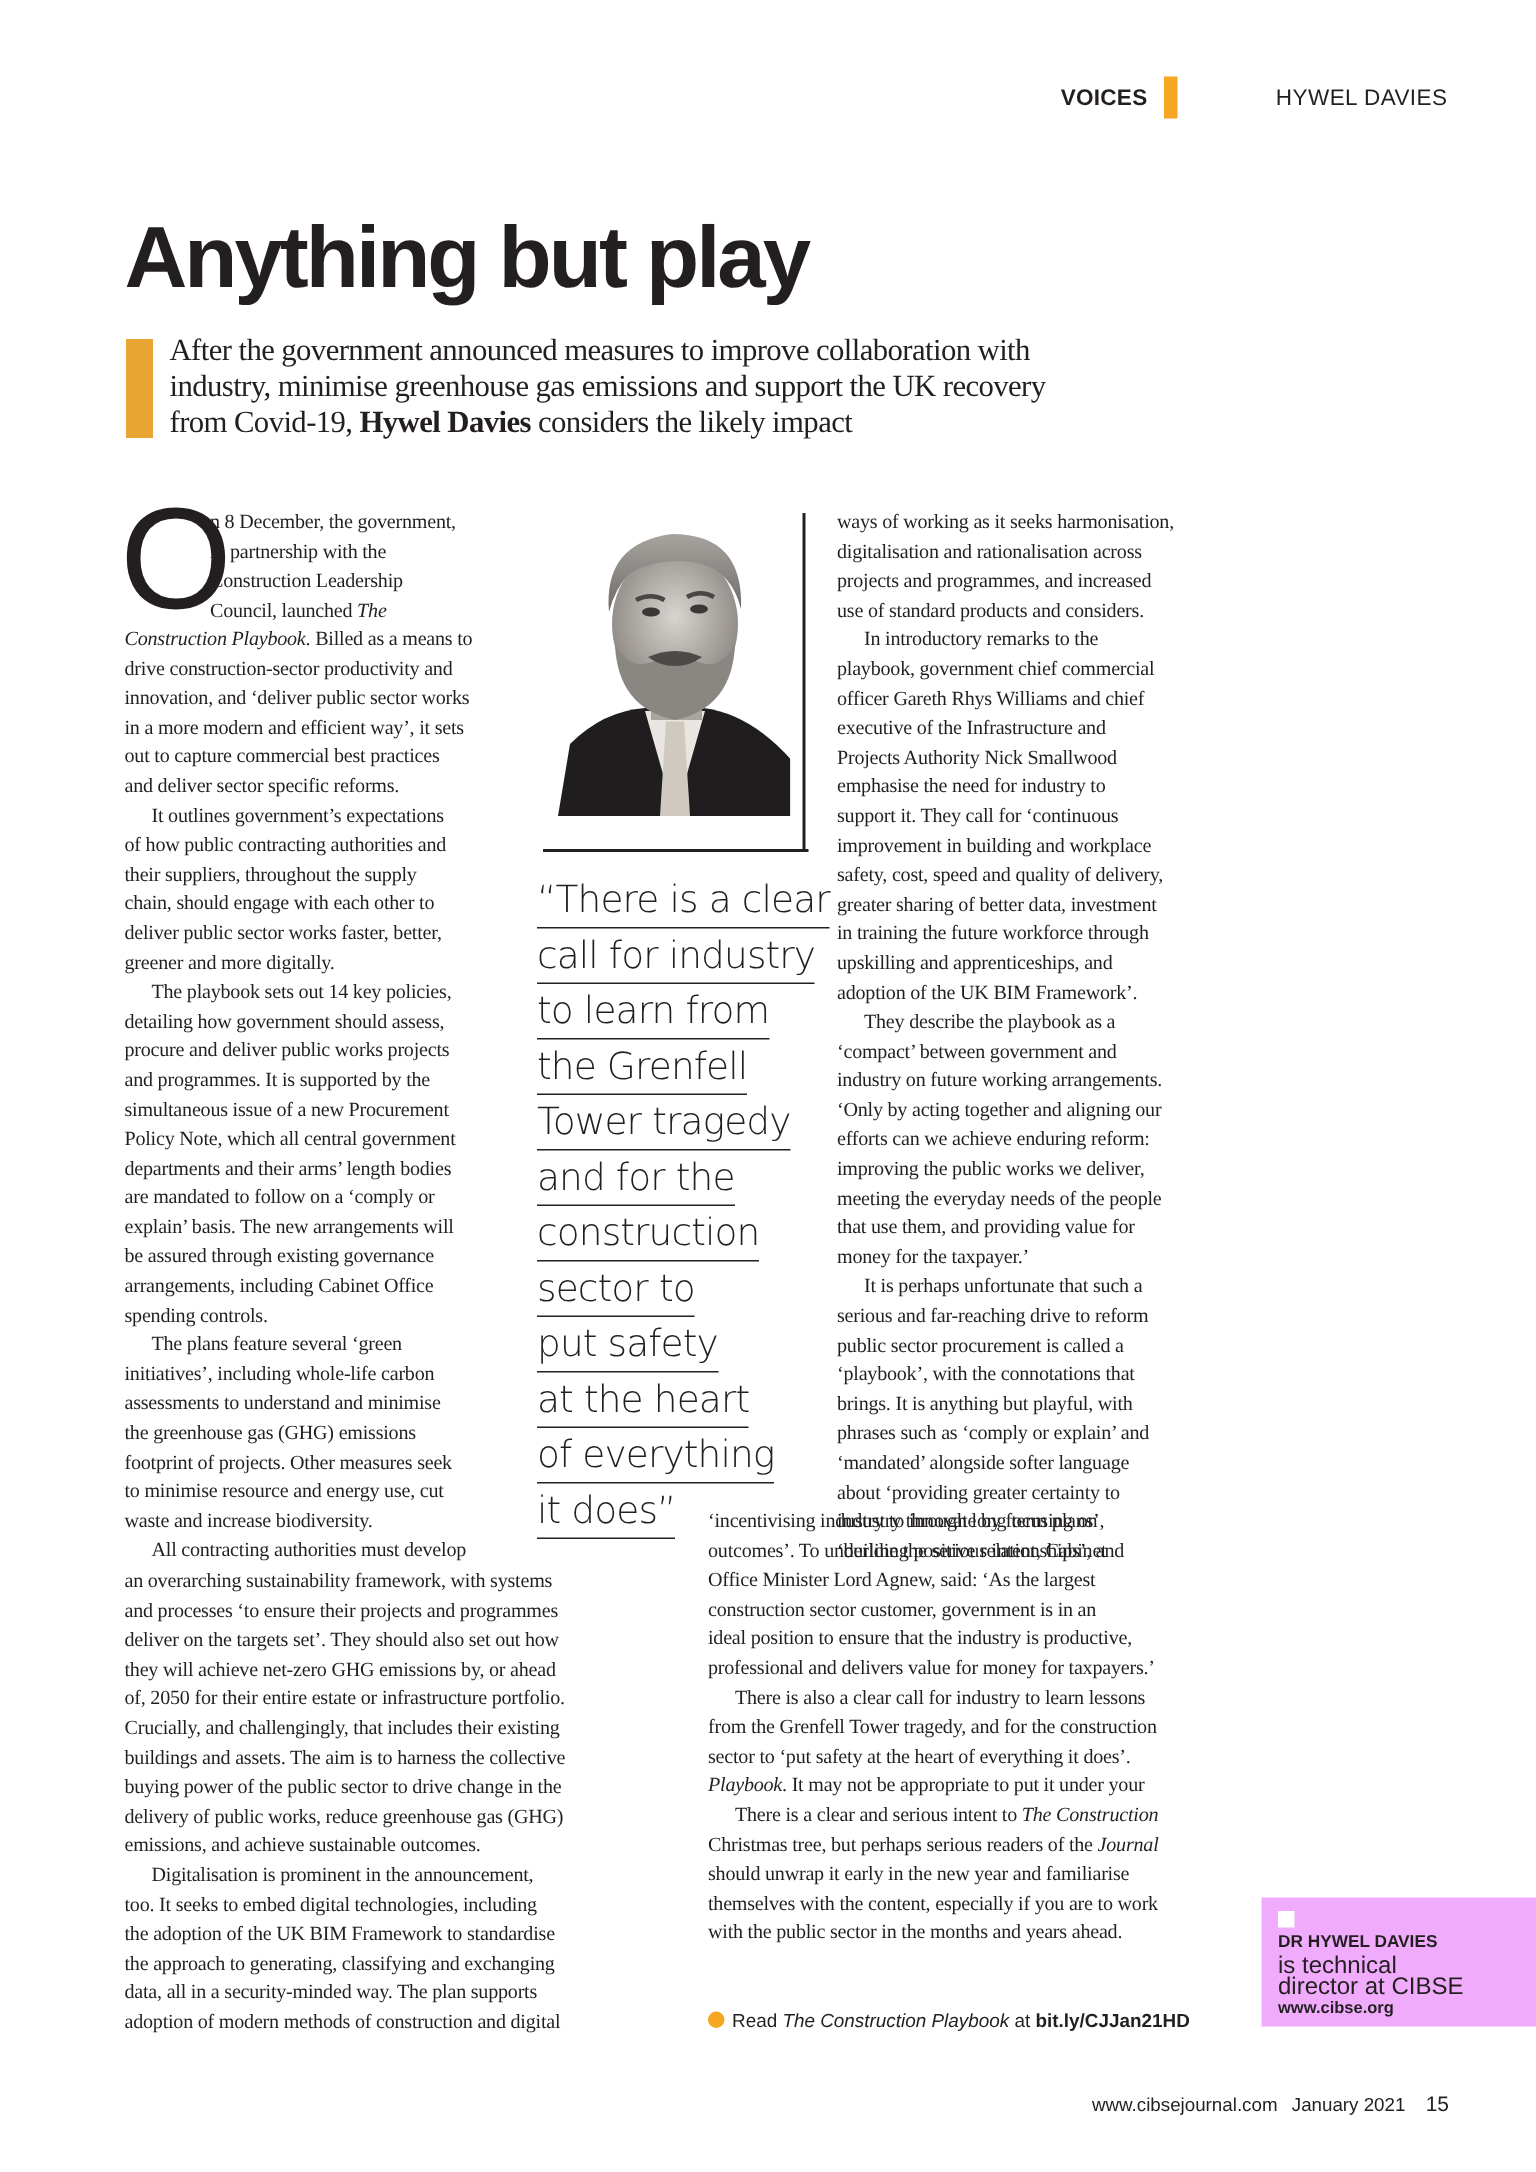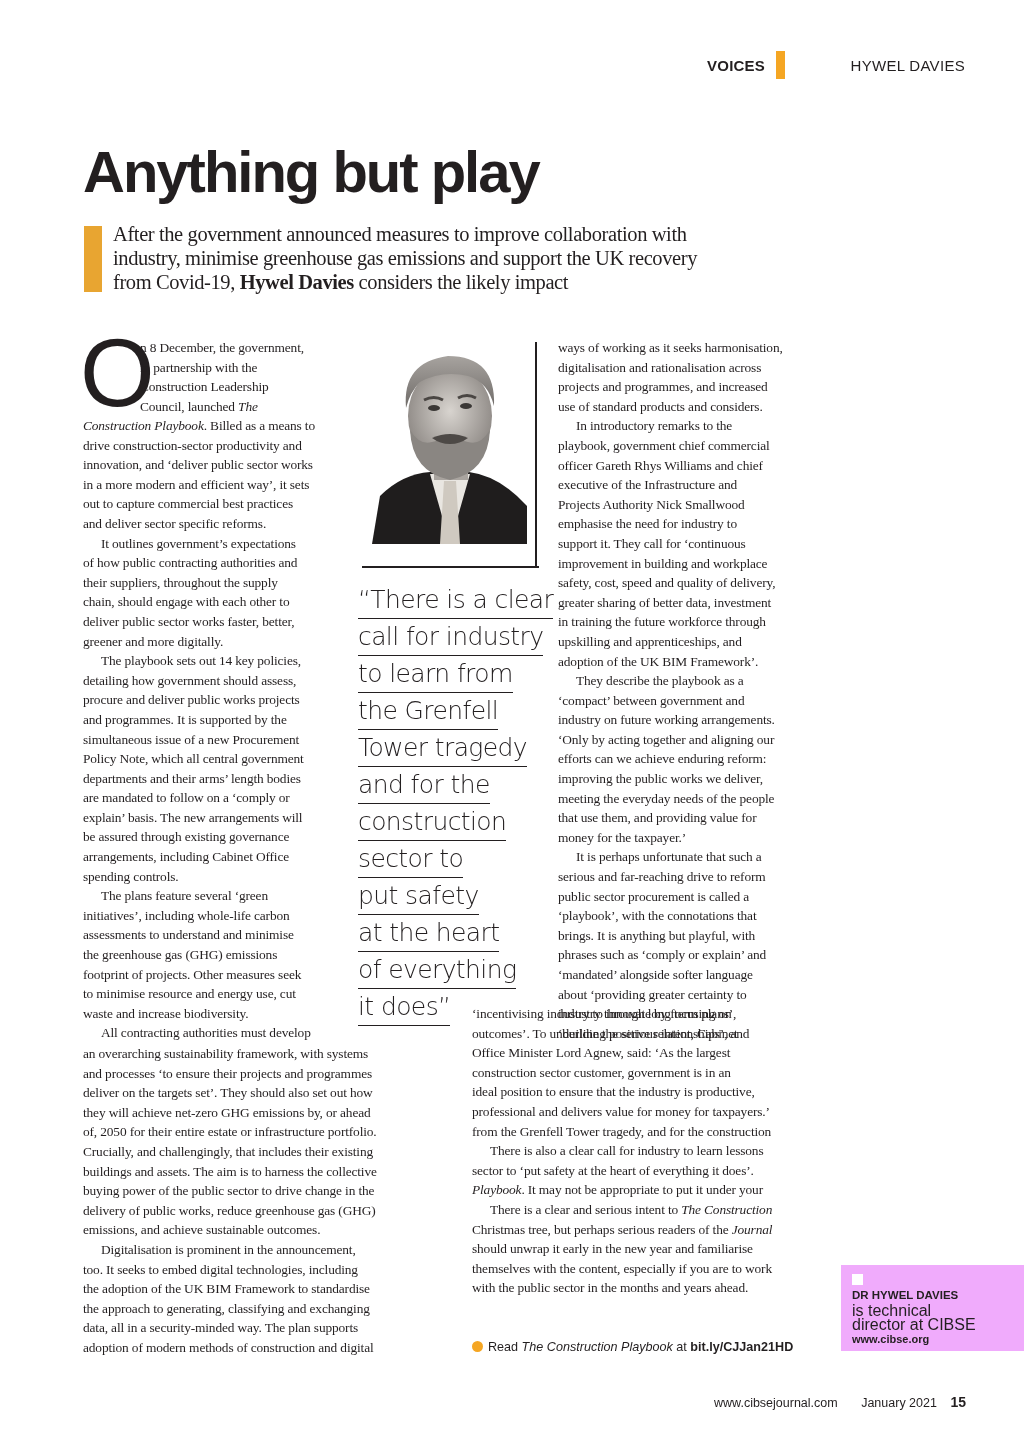--- a/index.html
+++ b/index.html
@@ -38,22 +38,22 @@
   .readmore i { font-style:italic; }
   .readmore b { font-weight:700; }
 
   .bio-box { position:absolute; left:841px; top:1265px; width:183px; height:86px; background:#f0abfc; }
   .bio-box .sq { position:absolute; left:11px; top:9px; width:11px; height:11px; background:#ffffff; }
   .bio-box .name { position:absolute; left:11px; top:24px; font-size:11.5px; font-weight:900; color:#231f20; }
   .bio-box .desc { position:absolute; left:11px; top:39px; font-size:16px; line-height:14px; color:#231f20; width:160px; }
   .bio-box .url { position:absolute; left:11px; top:68px; font-size:11px; font-weight:700; color:#231f20; }
 
   .footer { position:absolute; top:1394px; right:58px; font-size:12.5px; white-space:nowrap; }
-  .footer .pg { font-weight:700; font-size:14px; margin-left:10px; }
-  .footer .date { margin-left:20px; }
+  .footer .pg { font-weight:400; font-size:14px; margin-left:10px; }
+  .footer .date { margin-left:6px; }
 </style>
 </head>
 <body>
 
 <div class="running-head sans">
   <span class="rh-section">VOICES</span>
   <span class="rh-bar"></span>
   <span class="rh-author">HYWEL DAVIES</span>
 </div>
 
@@ -223,22 +223,22 @@
   <span class="line">‘building positive relationships’, and</span>
 </div>
 
 <div class="col serif" style="left:472px; top:1004px; width:350px;">
   <span class="line">‘incentivising industry to innovate by focusing on</span>
   <span class="line">outcomes’. To underline the serious intent, Cabinet</span>
   <span class="line">Office Minister Lord Agnew, said: ‘As the largest</span>
   <span class="line">construction sector customer, government is in an</span>
   <span class="line">ideal position to ensure that the industry is productive,</span>
   <span class="line">professional and delivers value for money for taxpayers.’</span>
+  <span class="line ind">There is also a clear call for industry to learn lessons</span>
   <span class="line">from the Grenfell Tower tragedy, and for the construction</span>
-  <span class="line ind">There is also a clear call for industry to learn lessons</span>
   <span class="line">sector to ‘put safety at the heart of everything it does’.</span>
   <span class="line"><i>Playbook</i><span>. It may not be appropriate to put it under your</span></span>
   <span class="line ind"><span>There is a clear and serious intent to </span><i>The Construction</i></span>
   <span class="line"><span>Christmas tree, but perhaps serious readers of the </span><i>Journal</i></span>
   <span class="line">should unwrap it early in the new year and familiarise</span>
   <span class="line">themselves with the content, especially if you are to work</span>
   <span class="line">with the public sector in the months and years ahead.</span>
 </div>
 
 <div class="readmore sans">

